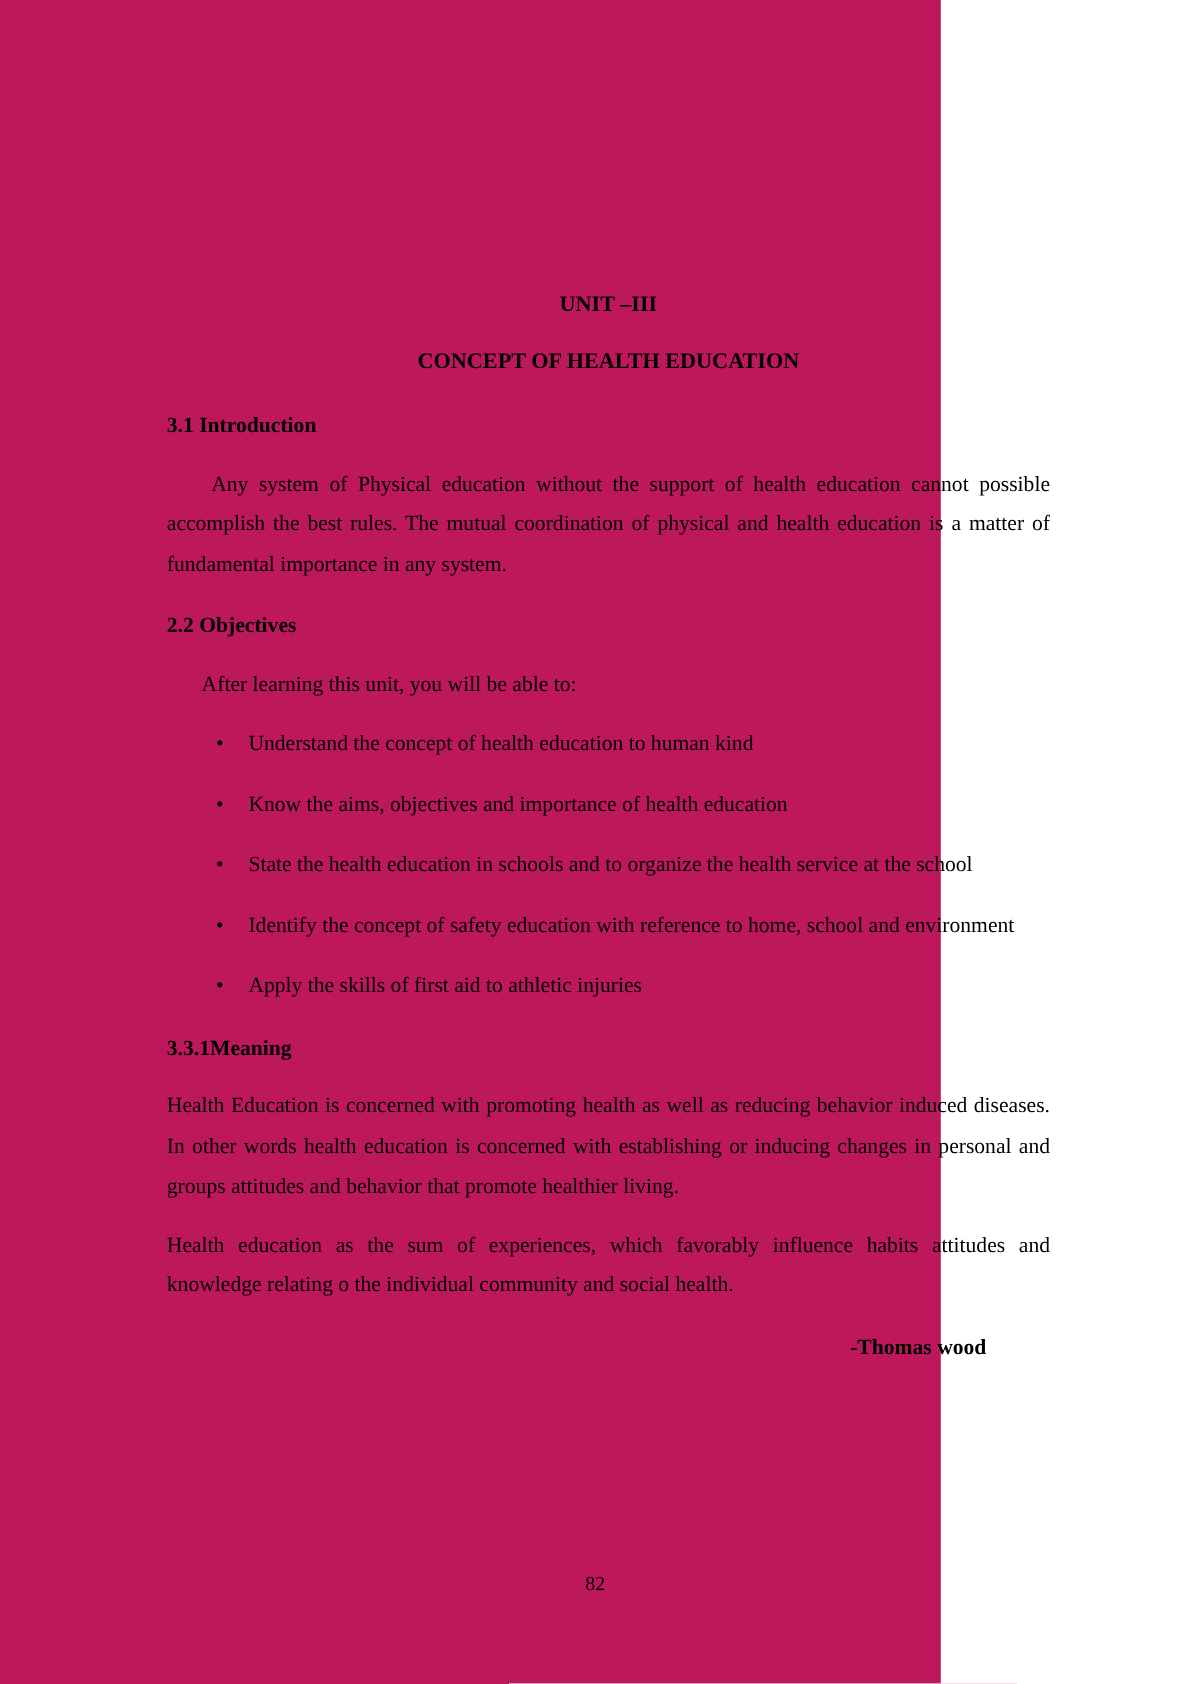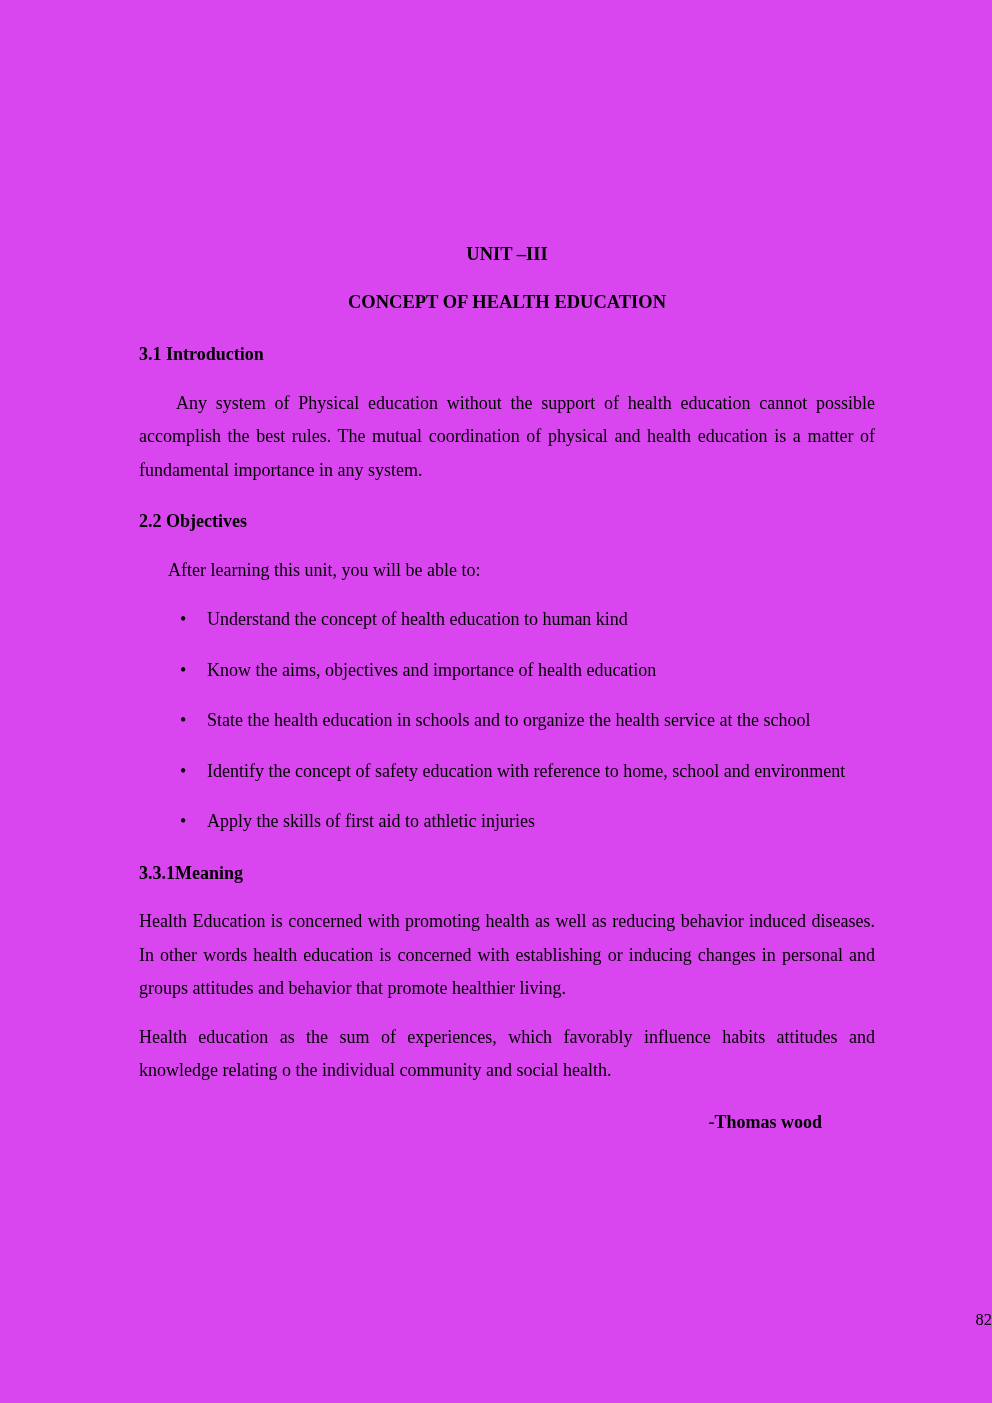--- a/index.html
+++ b/index.html
@@ -10,23 +10,23 @@
   body {
     width: 992px;
     height: 1403px;
     position: relative;
     font-family: "Liberation Serif", serif;
     color: #000000;
   }
   .page {
     position: absolute;
     top: 0; left: 0;
-    width: 992px;
+    width: 784px;
     height: 1403px;
-    background: #d946ef;
+    background: #be185d;
     box-sizing: border-box;
     padding: 238px 117px 0 139px;
   }
   .content {
     width: 736px;
     font-size: 18px;
     line-height: 33.5px;
   }
   .center-heading {
     text-align: center;
@@ -77,21 +77,21 @@
     font-weight: bold;
     text-align: right;
     padding-right: 53px;
     margin: 18px 0 0 0;
   }
   .page-number {
     position: absolute;
     bottom: 73px;
     left: 0;
     width: 992px;
-    text-align: right;
+    text-align: center;
     font-size: 16.5px;
     font-family: "Liberation Serif", serif;
   }
 </style>
 </head>
 <body>
 
 <div class="page">
   <div class="content">
 

